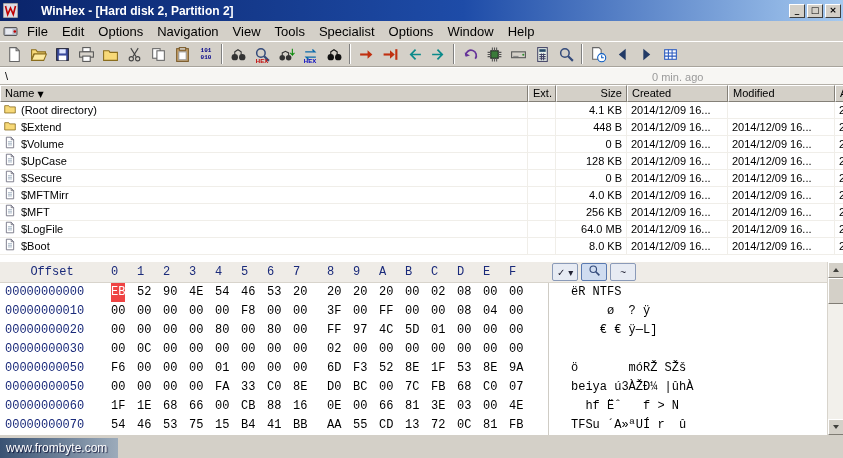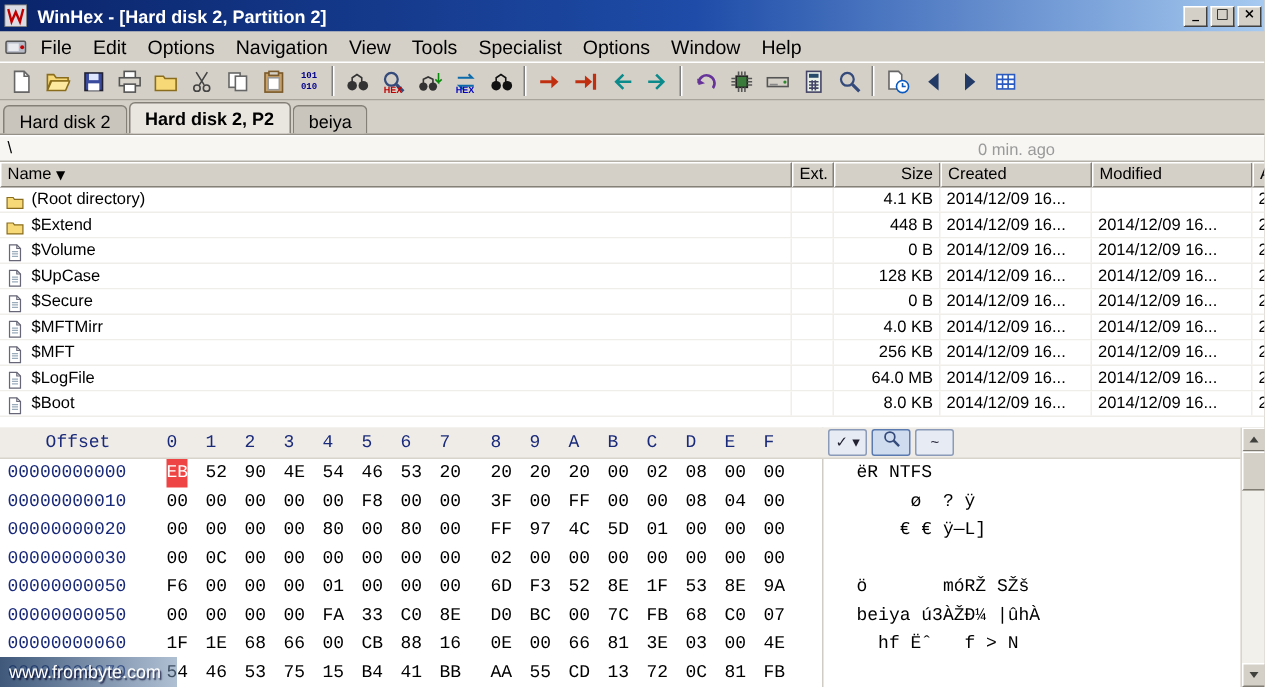--- a/index.html
+++ b/index.html
@@ -3,21 +3,21 @@
 <meta charset="utf-8">
 <style>
   *{box-sizing:border-box;margin:0;padding:0}
   html,body{width:843px;height:458px;overflow:hidden}
   body{position:relative;background:#d4d0c8;font-family:"Liberation Sans",sans-serif;font-size:11px;color:#000}
 
   
   .titlebar{height:21px;display:flex;align-items:center;padding:0 2px 0 3px;
     background:linear-gradient(90deg,#0a246a 0%,#1e4ca8 55%,#a6caf0 100%)}
   .app-icon{width:15px;height:15px;flex:none;display:flex}
-  .title-text{color:#fff;font-weight:bold;font-size:12px;margin-left:7px;flex:1;white-space:nowrap}
+  .title-text{color:#fff;font-weight:bold;font-size:12px;margin-left:23px;flex:1;white-space:nowrap}
   .win-btn{width:16px;height:14px;flex:none;background:#d4d0c8;border:1px solid;border-color:#fff #404040 #404040 #fff;
     margin-left:2px;font-size:9px;line-height:11px;text-align:center;font-weight:bold;font-family:"DejaVu Sans",sans-serif}
 
   
   .menubar{height:20px;display:flex;align-items:center;background:#d4d0c8;padding-left:3px}
   .mdi-icon{width:15px;height:15px;margin-right:2px;display:flex}
   .menu-items{display:flex}
   .menu-item{padding:4px 7px;font-size:13px;white-space:nowrap;cursor:default}
 
   
@@ -46,21 +46,21 @@
   
   .filetable{height:177px;background:#fff;overflow:hidden}
   .ft-header{display:flex;height:17px;background:#d4d0c8;font-size:11px}
   .ft-hcell{flex:none;border-top:1px solid #fff;border-left:1px solid #fff;border-right:1px solid #848078;
     border-bottom:1px solid #848078;padding:1px 4px;overflow:hidden;white-space:nowrap;cursor:default}
   .w-name{width:528px}.w-ext{width:28px}.w-size{width:71px;text-align:right}
   .w-created{width:101px}.w-mod{width:107px}.w-acc{flex:1;width:auto}
   .sort{font-size:8px;font-family:"DejaVu Sans",sans-serif}
   .ft-row{display:flex;height:17px;line-height:16px;border-bottom:1px solid #f0eee9;background:#fff}
   .ft-cell{flex:none;padding:0 4px;border-right:1px solid #f0eee9;overflow:hidden;white-space:nowrap}
-  .name-cell{display:flex;align-items:flex-end;gap:4px;padding-left:3px}
+  .name-cell{display:flex;align-items:flex-start;gap:4px;padding-left:3px}
   .row-icon{display:flex;flex:none}
   .row-icon svg{width:14px;height:13px}
 
   
   .hexpanel{height:173px;background:#fff;font-family:"Liberation Mono","DejaVu Sans Mono",monospace;
     font-size:12px;position:relative;overflow:hidden}
   .hex-divider{position:absolute;left:548px;top:0;bottom:0;width:1px;background:#cfccc5}
   .hex-header{height:21px;background:#efece7;display:flex;color:#1a2a7a;line-height:21px;
     border-bottom:1px solid #d8d4cc;position:relative}
   .hex-offh{width:104px;flex:none;text-align:center}
@@ -354,25 +354,20 @@
       <button class="tb-btn">
         <span class="tb-ic">
           <svg viewBox="0 0 16 16">
             <rect x="2.5" y="3.5" width="11" height="9" fill="#fff" stroke="#2a5ac0"></rect>
             <path d="M2.5 6.5h11M2.5 9.5h11M6 3.5v9M9.5 3.5v9" stroke="#2a5ac0"></path>
           </svg>
         </span>
       </button>
     </div>
 
-  <div class="tabbar" id="tabbar">
-      <div class="tab">Hard disk 2</div>
-      <div class="tab active">Hard disk 2, P2</div>
-      <div class="tab">beiya</div>
-    </div>
 
   <div class="pathbar">
     <span>\</span>
     <span class="path-age">0 min. ago</span>
   </div>
 
   <div class="filetable">
     <div class="ft-header">
       <div class="ft-hcell w-name">
         <span>Name</span>
@@ -722,20 +717,21 @@
           <span class="hex-byte"><span class="b">41</span></span>
           <span class="hex-byte"><span class="b">BB</span></span>
           <span class="hex-byte g8"><span class="b">AA</span></span>
           <span class="hex-byte"><span class="b">55</span></span>
           <span class="hex-byte"><span class="b">CD</span></span>
           <span class="hex-byte"><span class="b">13</span></span>
           <span class="hex-byte"><span class="b">72</span></span>
           <span class="hex-byte"><span class="b">0C</span></span>
           <span class="hex-byte"><span class="b">81</span></span>
           <span class="hex-byte"><span class="b">FB</span></span>
+          <span class="hex-text">TFSu ´A»ªUÍ r  û</span>
         </div>
       </div>
     <div class="vscroll">
       <div class="sb-btn sb-up">
           <span class="tri-up"></span>
         </div>
       <div class="sb-thumb"></div>
       <div class="sb-btn sb-down">
           <span class="tri-down"></span>
         </div>

